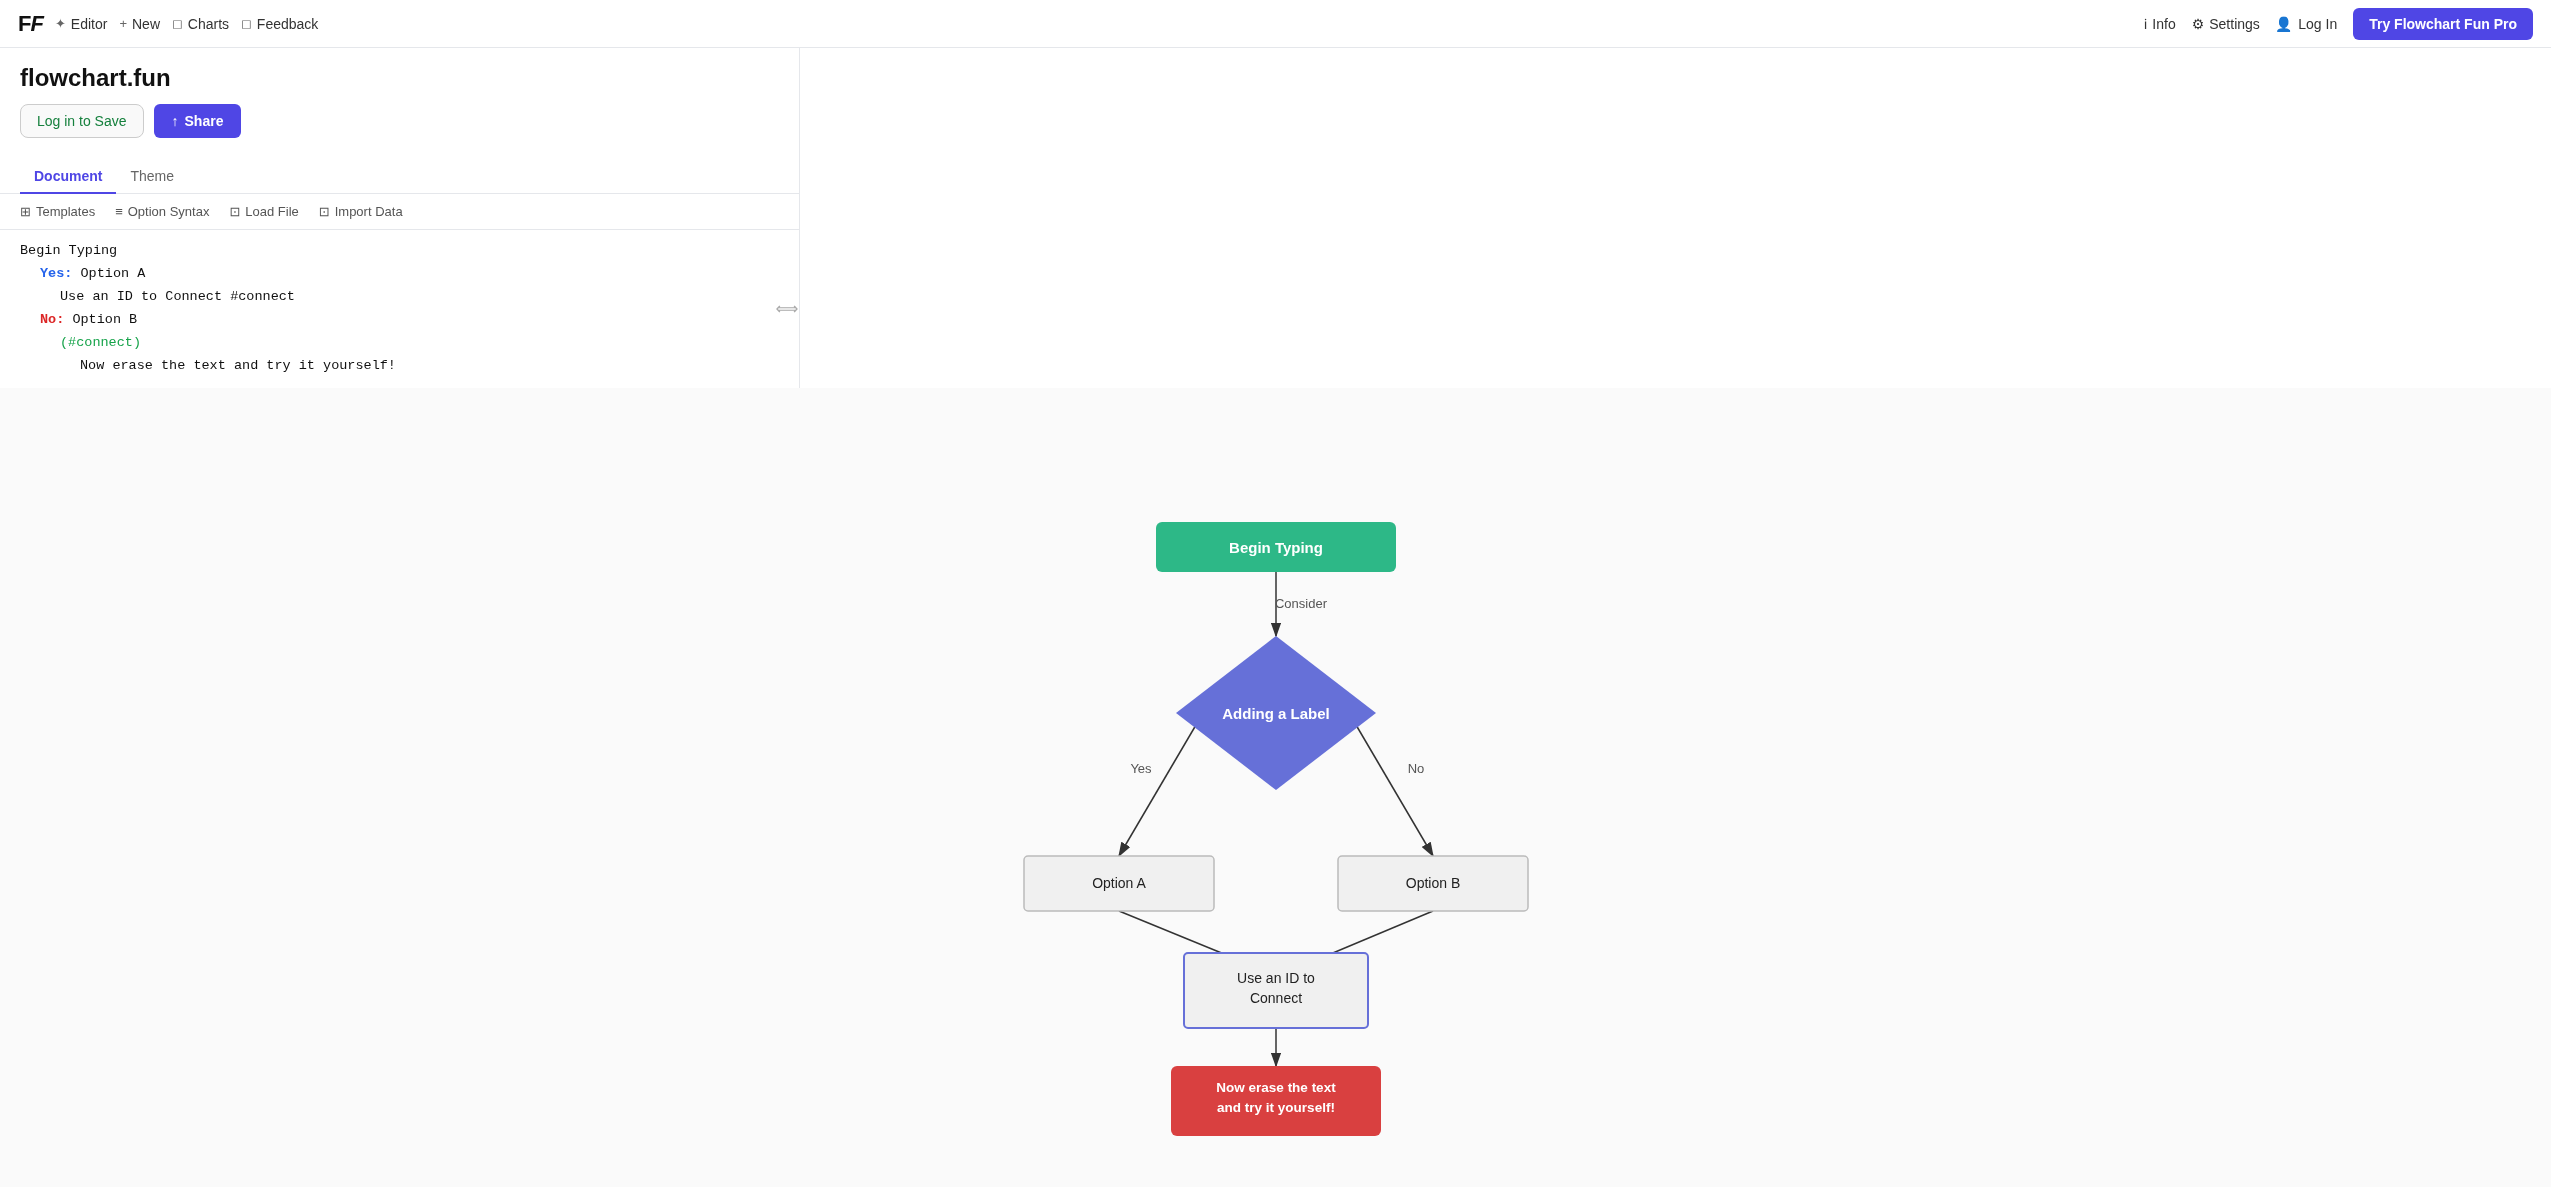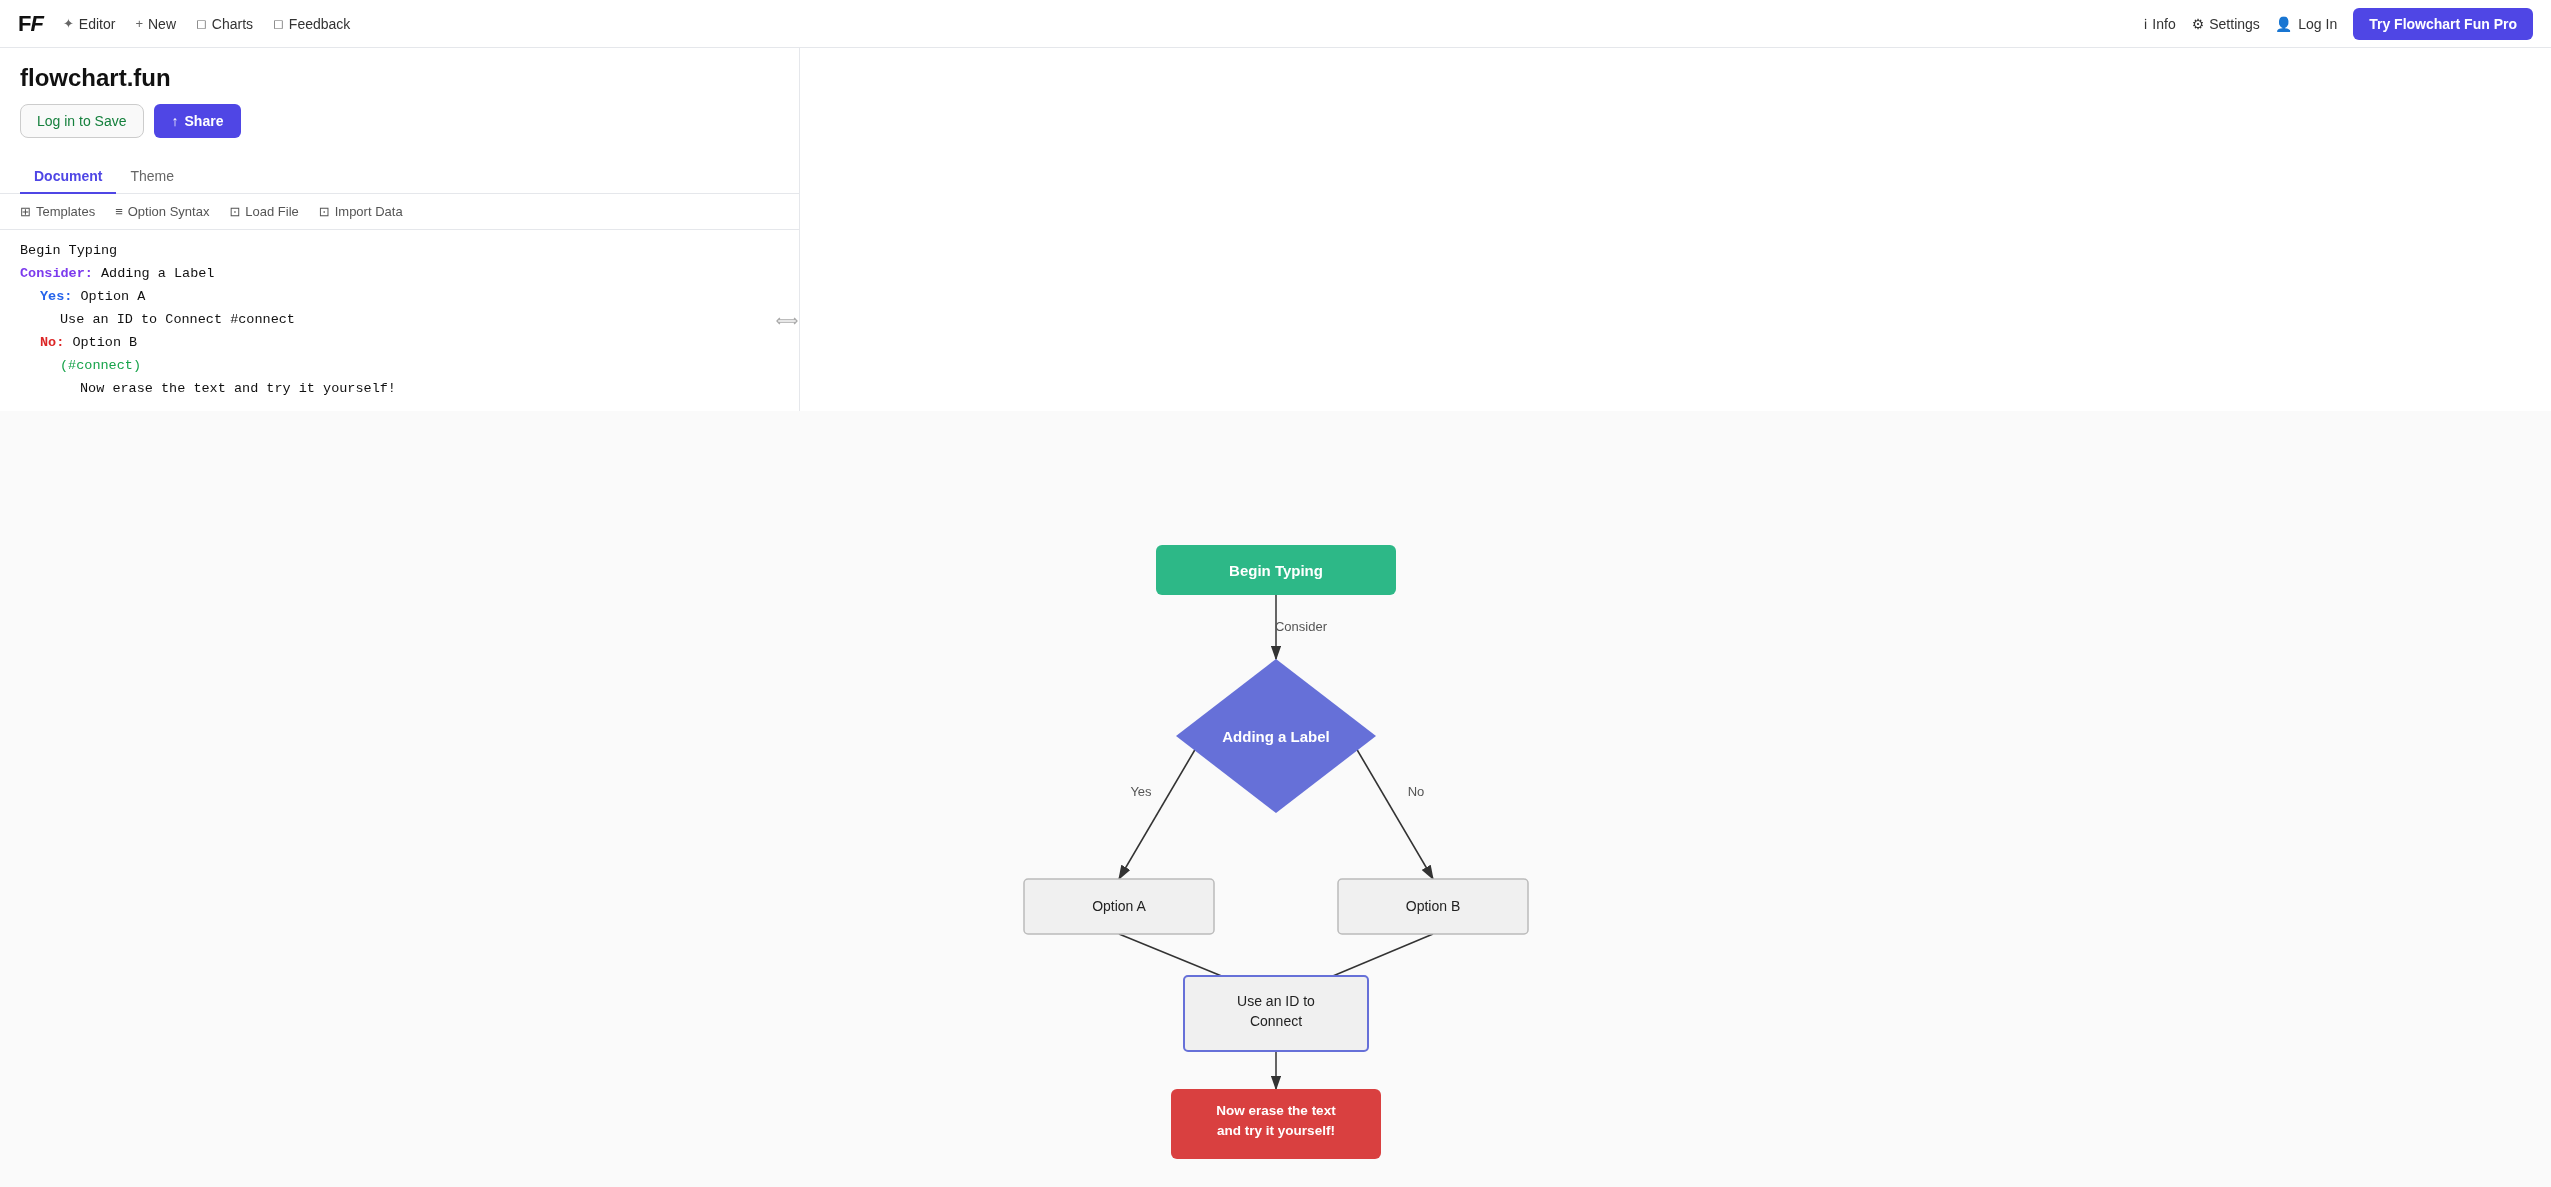--- a/index.html
+++ b/index.html
@@ -4,21 +4,21 @@
   <style>
     * { box-sizing: border-box; margin: 0; padding: 0; }
     body { font-family: -apple-system, BlinkMacSystemFont, 'Segoe UI', sans-serif; background: #fff; color: #222; height: 100vh; overflow: hidden; }
 
     
     .navbar {
       display: flex; align-items: center; justify-content: space-between;
       padding: 0 18px; height: 48px; border-bottom: 1px solid #e5e7eb;
       background: #fff;
     }
-    .navbar-left { display: flex; align-items: center; gap: 20px; }
+    .navbar-left { display: flex; align-items: center; gap: 12px; }
     .logo { font-weight: 900; font-size: 22px; letter-spacing: -1px; color: #111; }
     .logo span { font-style: italic; }
     .nav-item { display: flex; align-items: center; gap: 5px; font-size: 14px; color: #333; cursor: pointer; text-decoration: none; }
     .nav-icon { font-size: 13px; color: #666; }
     .navbar-right { display: flex; align-items: center; gap: 16px; }
     .nav-right-item { display: flex; align-items: center; gap: 5px; font-size: 14px; color: #333; cursor: pointer; }
     .btn-try-pro {
       background: #4f46e5; color: #fff; border: none; border-radius: 6px;
       padding: 8px 16px; font-size: 14px; font-weight: 600; cursor: pointer;
     }
@@ -158,21 +158,20 @@
       </div>
       <div class="toolbar-item">
         <span>⊡</span>
         <span>Import Data</span>
       </div>
     </div>
 
     <div class="code-area">
       <div class="code-content">
         <div class="code-line code-plain">Begin Typing</div>
-        <div class="code-line"><span class="code-consider">Consider:</span><span class="code-plain"> Adding a Label</span></div>
         <div class="code-line code-indent1"><span class="code-yes">Yes:</span><span class="code-plain"> Option A</span></div>
         <div class="code-line code-indent2"><span class="code-plain">Use an ID to Connect #connect</span></div>
         <div class="code-line code-indent1"><span class="code-no">No:</span><span class="code-plain"> Option B</span></div>
         <div class="code-line code-indent2"><span class="code-connect-ref">(#connect)</span></div>
         <div class="code-line code-indent3"><span class="code-plain">Now erase the text and try it yourself!</span></div>
       </div>
       <div class="resize-handle">⟺</div>
     </div>
   </div>
 

